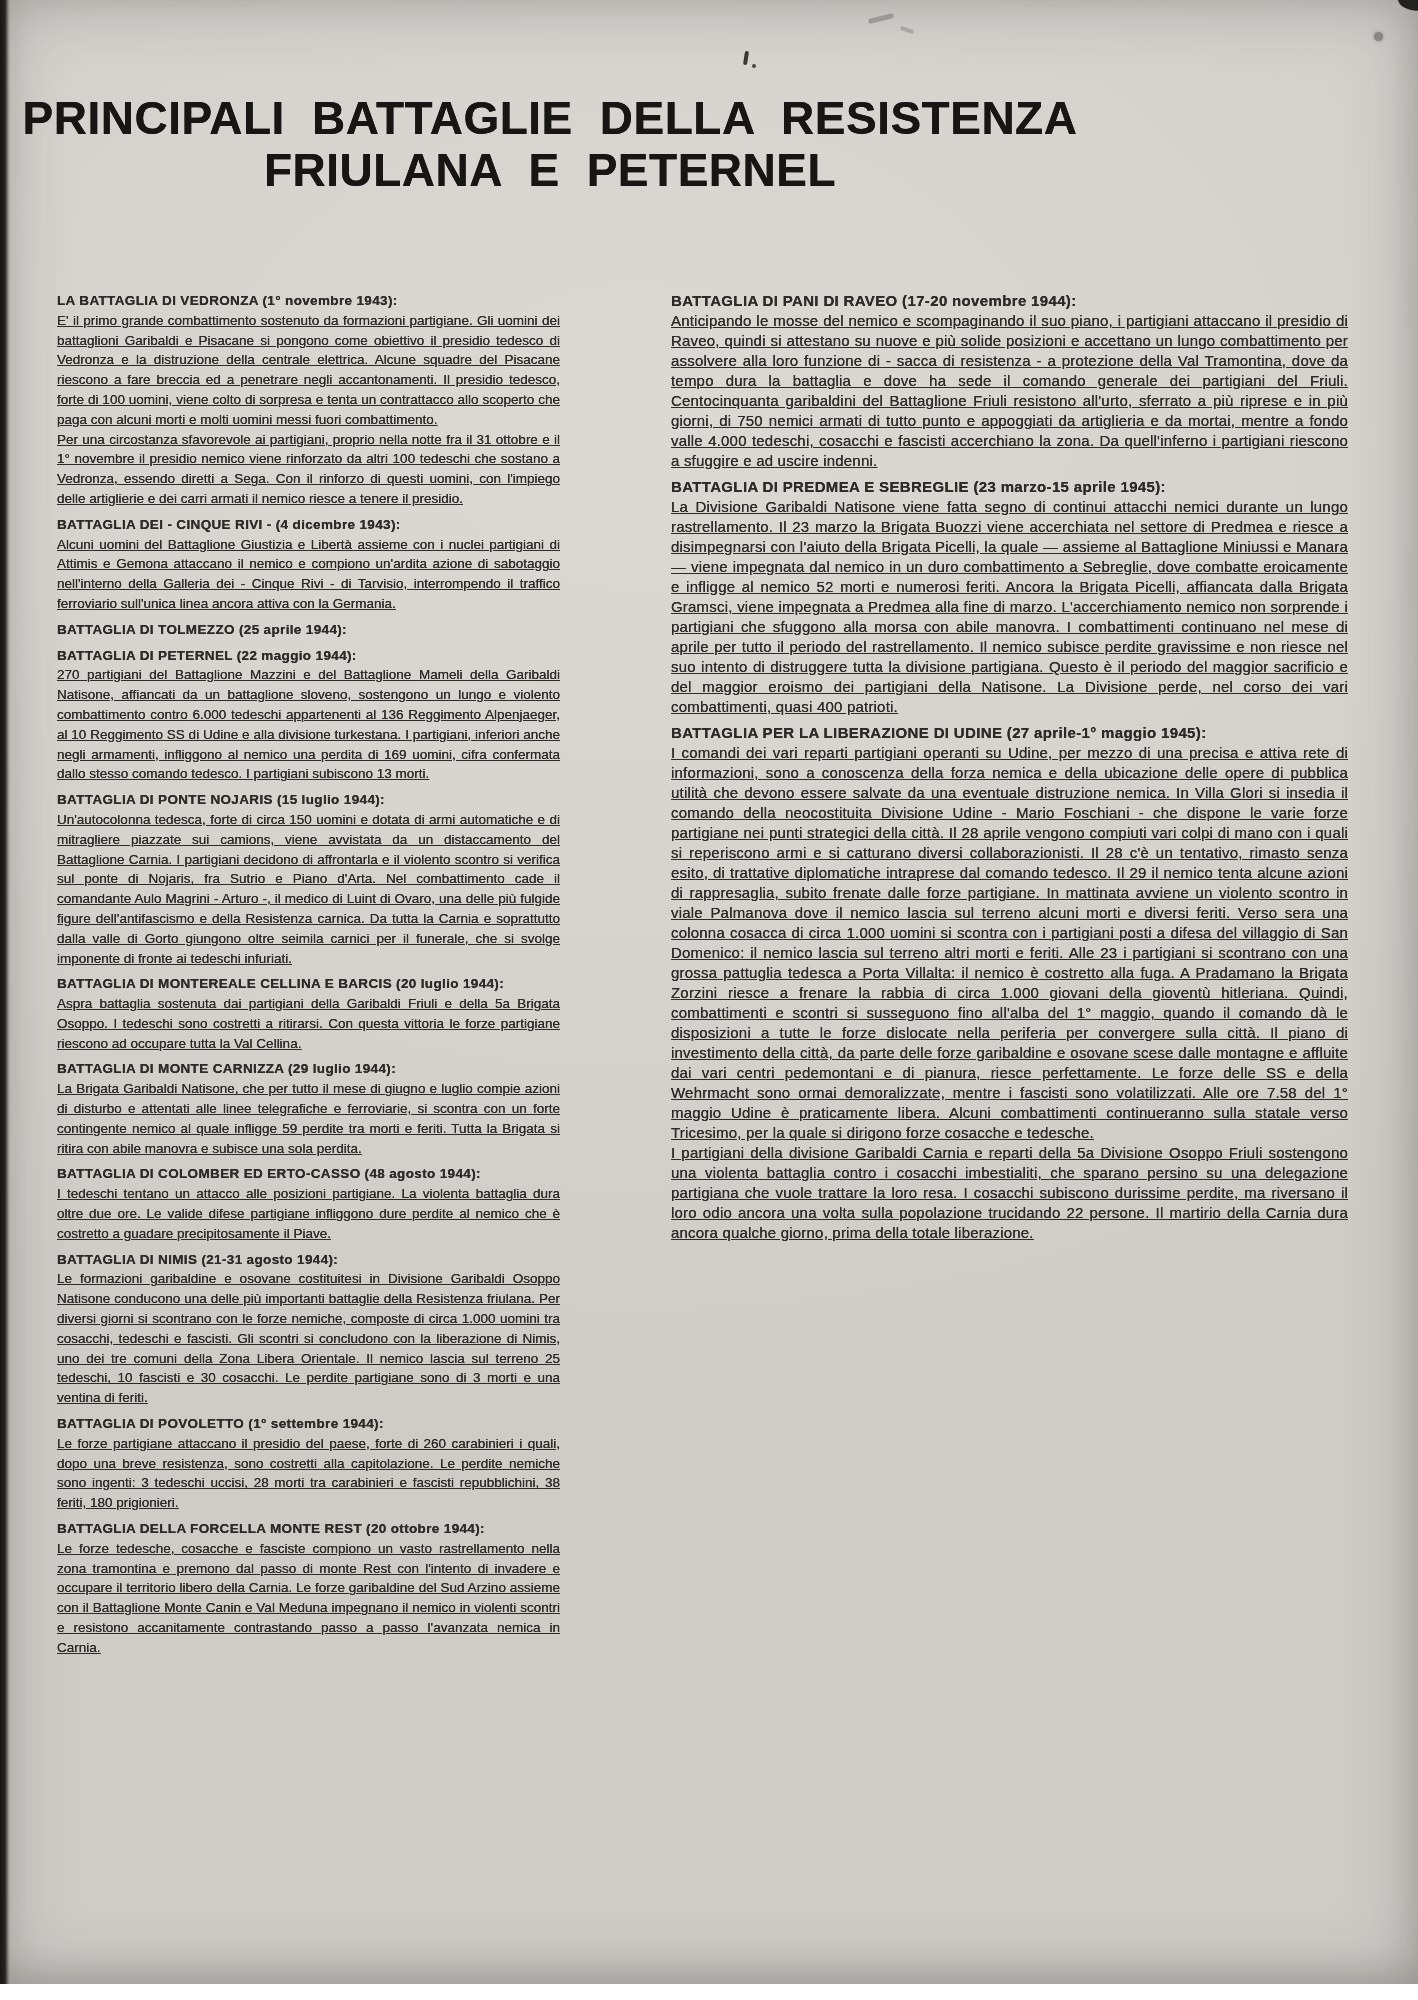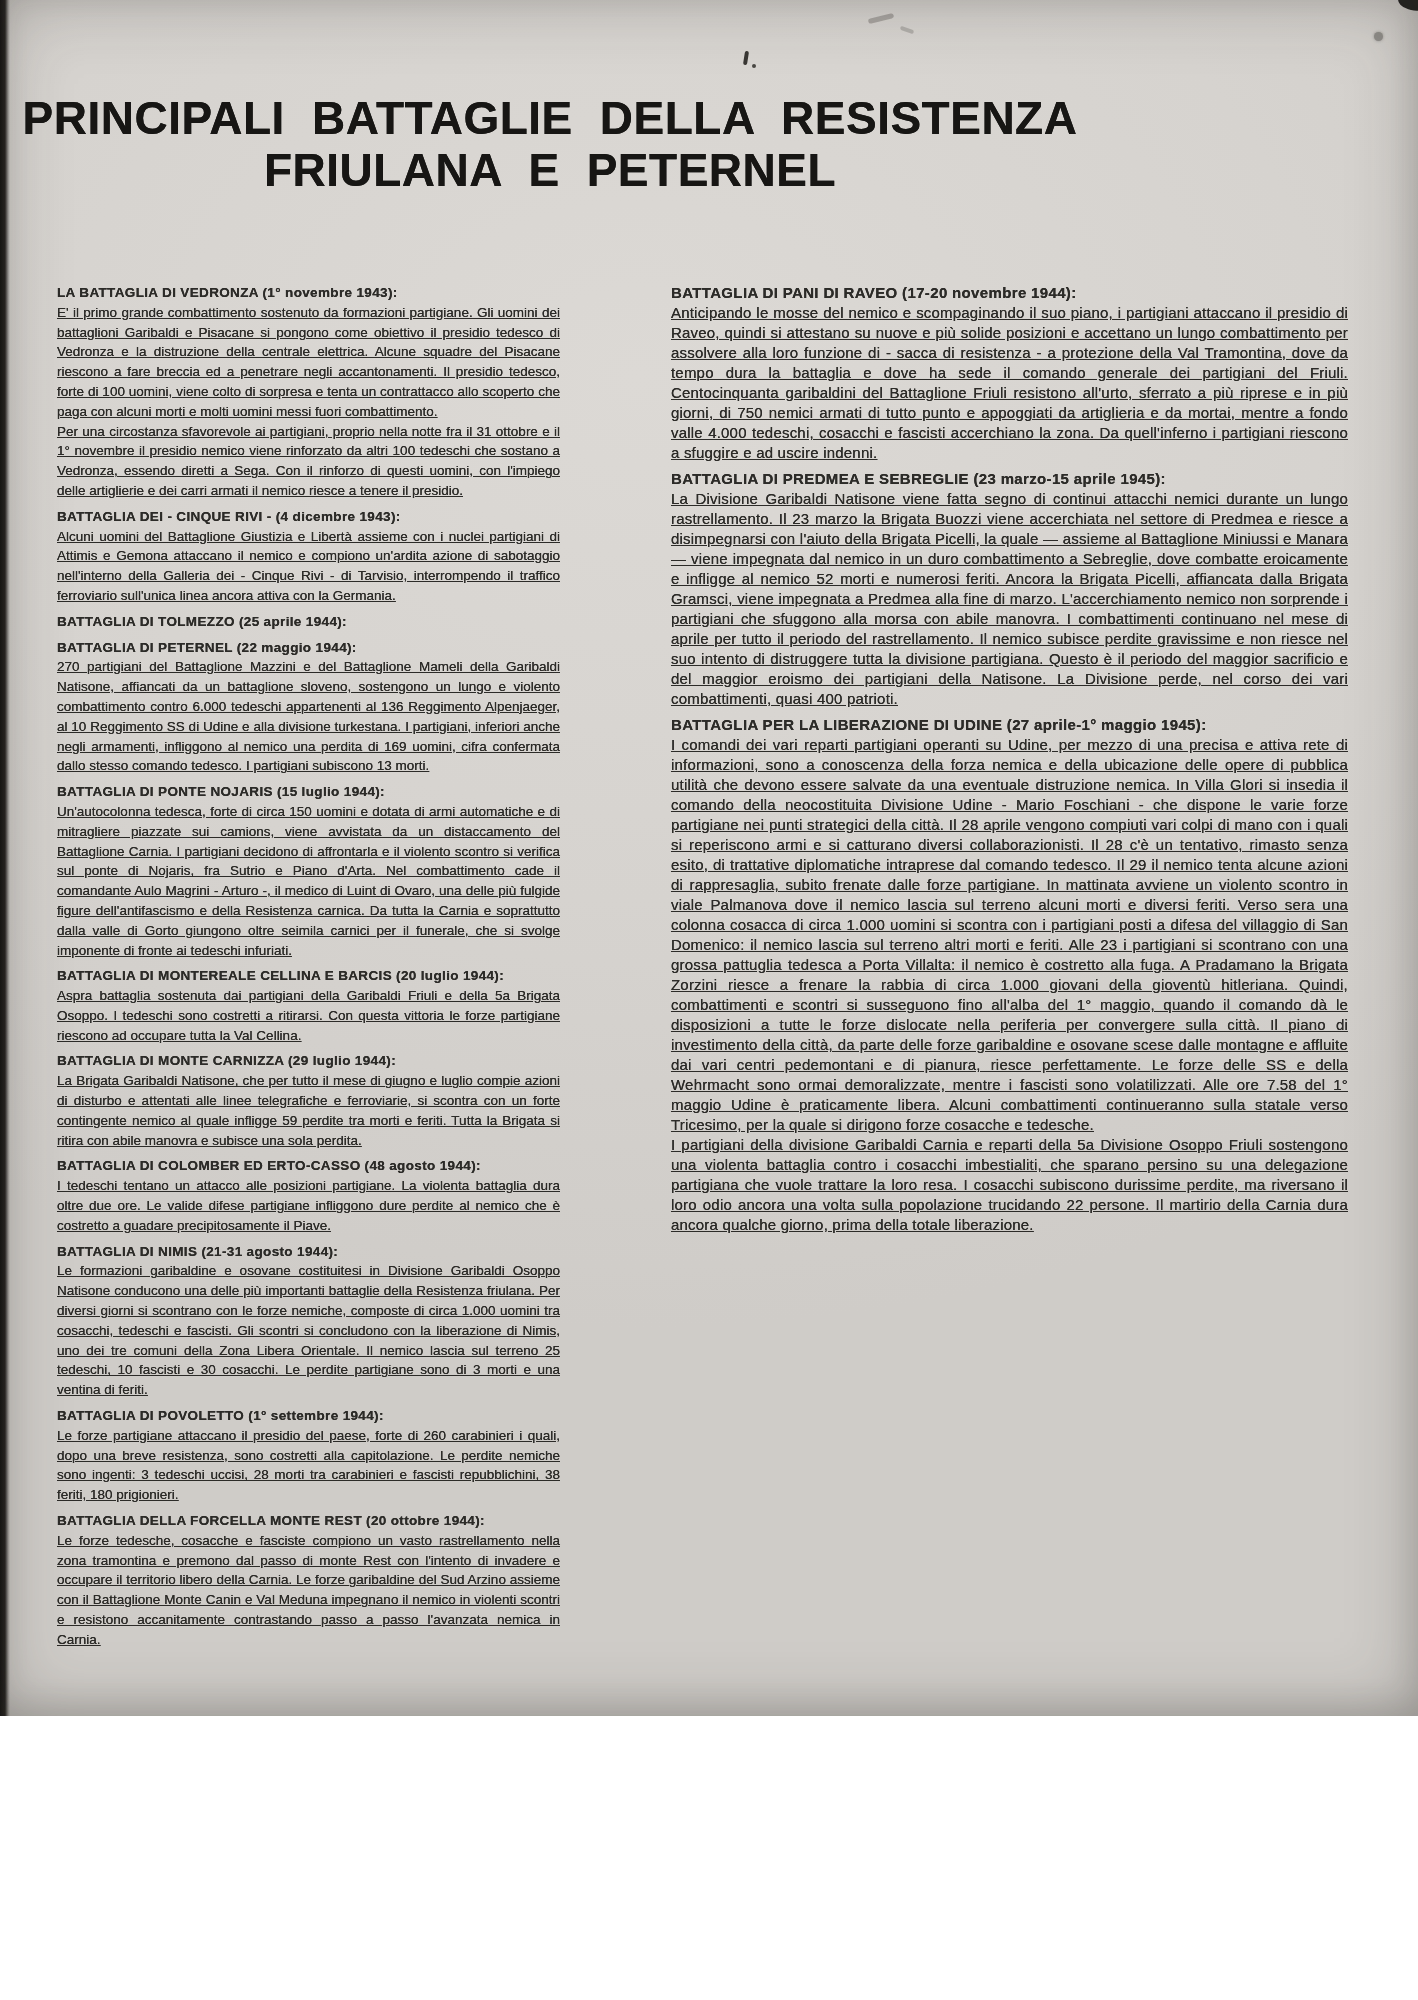--- a/index.html
+++ b/index.html
@@ -1,21 +1,21 @@
 <!DOCTYPE html>
 <html><head>
 <meta charset="utf-8">
 <style>
   html, body { margin: 0; padding: 0; }
   body { width: 1418px; height: 2000px; }
 
   .page {
     position: relative;
     width: 1418px;
-    height: 1716px;
+    height: 1984px;
     overflow: hidden;
     background:
       radial-gradient(ellipse 1250px 950px at 45% 22%, #dcd9d5 0%, #d6d3cf 55%, #cfccc8 100%);
     font-family: "Liberation Sans", sans-serif;
     color: #2c2b28;
   }
   
   .page::after {
     content: "";
     position: absolute;
@@ -56,21 +56,21 @@
   .col-left  { left: 57px;  width: 503px; font-size: 13.5px; line-height: 19.8px; }
   .col-right { left: 671px; width: 677px; font-size: 15px;  line-height: 20px; letter-spacing: .2px; }
 
   .battle-heading {
     margin: 6px 0 0 0;
     font-size: inherit;
     font-weight: bold;
     letter-spacing: .35px;
     text-align: left;
   }
-  .battle:first-child .battle-heading { margin-top: 0; }
+  .battle:first-child .battle-heading { margin-top: 8px; }
   .battle-body { margin: 0; text-decoration: underline; }
 
   
   .speck { position: absolute; pointer-events: none; }
   .speck-f {
     left: 744px; top: 51px; width: 4px; height: 14px;
     background: #3a3834; border-radius: 2px; transform: rotate(9deg);
   }
   .speck-f-dot {
     left: 752px; top: 64px; width: 4px; height: 4px;

